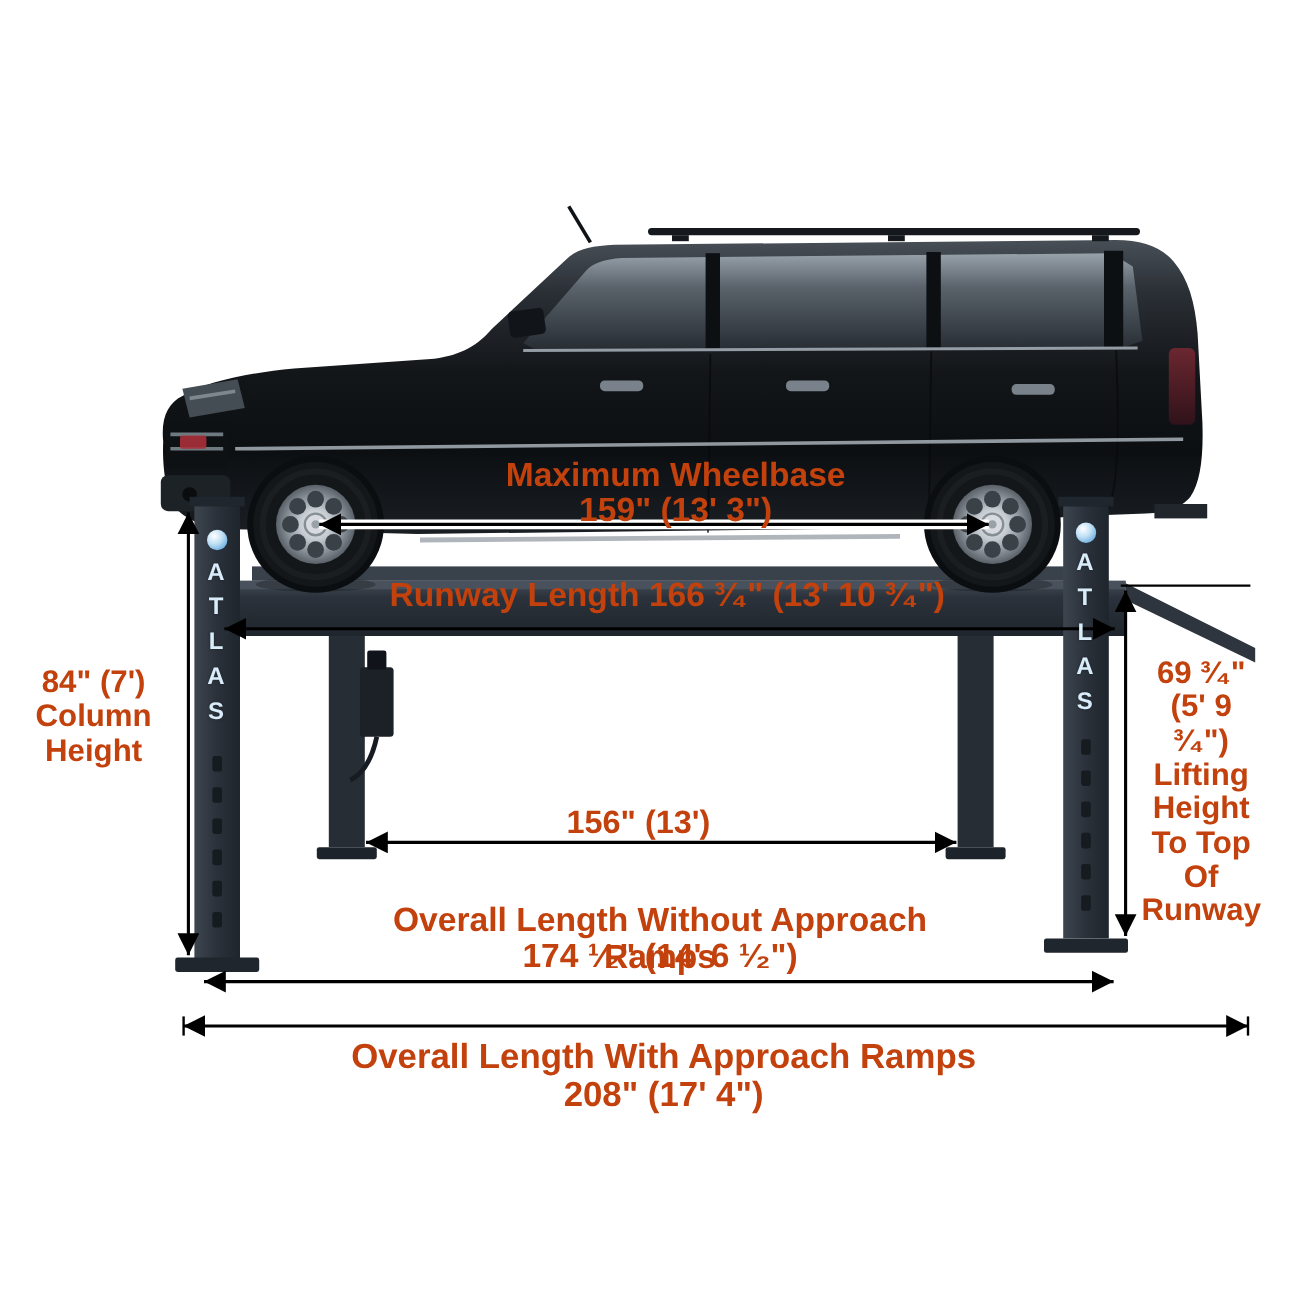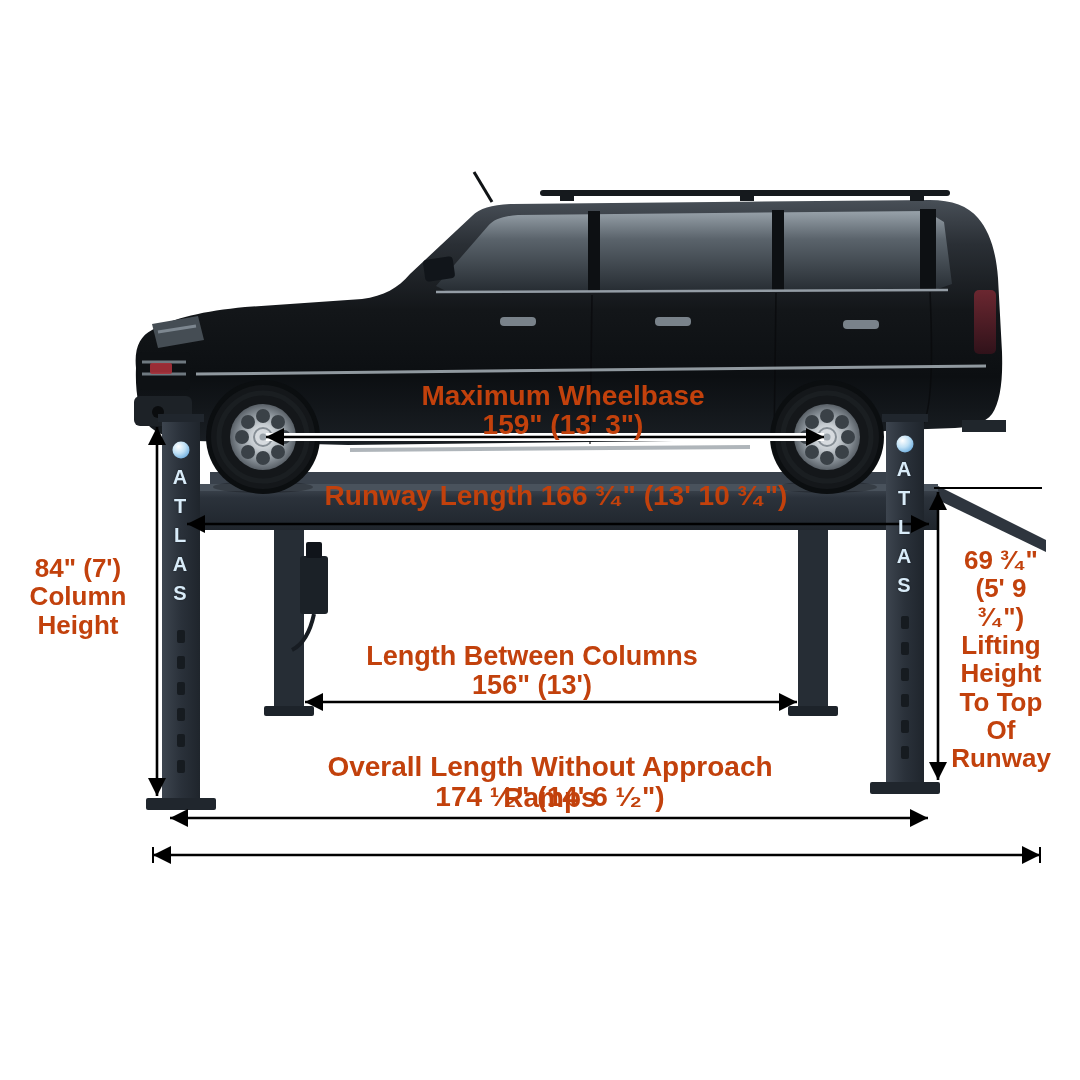--- a/index.html
+++ b/index.html
@@ -236,24 +236,24 @@
 
   <div class="atlas" style="left:170px;top:466px;">ATLAS</div>
   <div class="atlas" style="left:894px;top:458px;">ATLAS</div>
 
   <div class="lbl halo" style="left:563px;top:381px;font-size:28px;">Maximum Wheelbase</div>
   <div class="lbl halo" style="left:563px;top:410px;font-size:28px;">159" (13' 3")</div>
   <div class="lbl halo" style="left:556px;top:481px;font-size:28px;">Runway Length 166 ³⁄₄" (13' 10 ³⁄₄")</div>
   <div class="lbl" style="left:78px;top:554px;font-size:26px;">84" (7')
 Column
 Height</div>
-  <div class="lbl" style="left:532px;top:642px;font-size:27px;">Length Between Columns</div>
   <div class="lbl" style="left:532px;top:671px;font-size:27px;">156" (13')</div>
   <div class="lbl" style="left:1001px;top:546px;font-size:26px;">69 ³⁄₄"
 (5' 9 ³⁄₄")
 Lifting
 Height
 To Top
 Of Runway</div>
   <div class="lbl" style="left:550px;top:752px;font-size:28px;">Overall Length Without Approach Ramps</div>
   <div class="lbl" style="left:550px;top:782px;font-size:28px;">174 ¹⁄₂" (14' 6 ¹⁄₂")</div>
+  <div class="lbl" style="left:553px;top:866px;font-size:29px;">Overall Length With Approach Ramps 208" (17' 4")</div>
 
 </div>
 
 </body></html>

